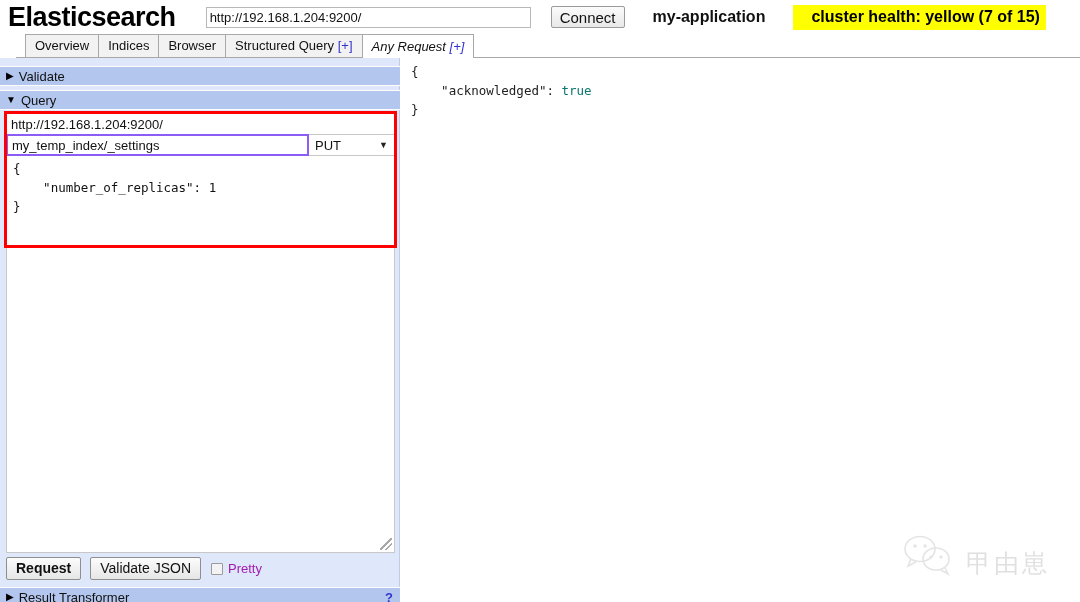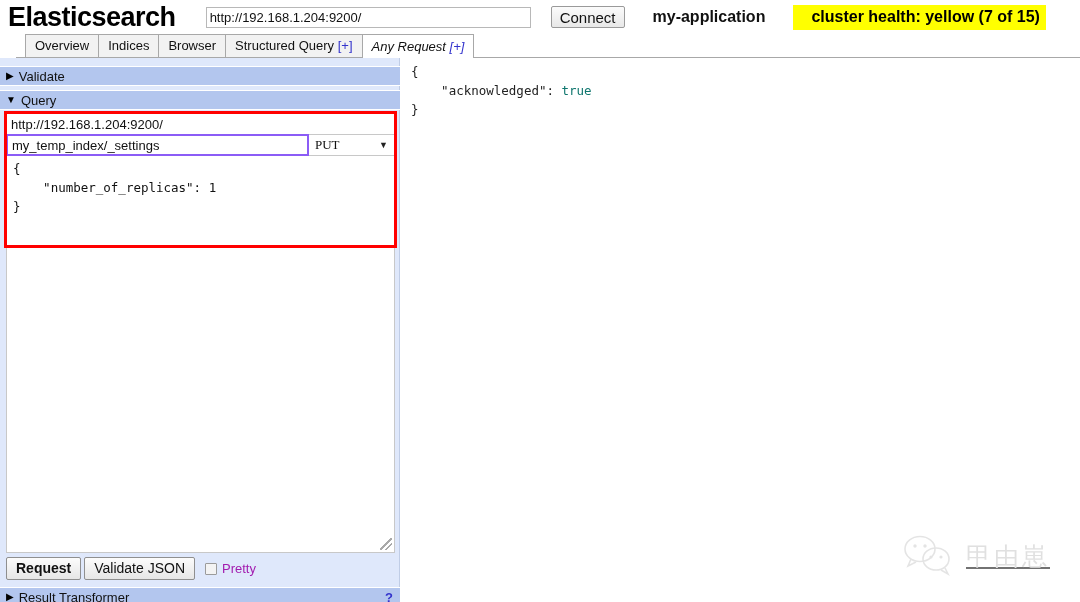--- a/index.html
+++ b/index.html
@@ -211,21 +211,21 @@
     font-size: 13px;
     border: 1px solid #c8c8c8;
     border-left: none;
     background: #ffffff;
     color: #111;
     display: flex;
     align-items: center;
     padding: 0 6px;
     cursor: pointer;
     position: relative;
-    font-family: Liberation Serif, serif;
+    font-family: Liberation Sans, sans-serif;
   }
   .method-select .caret {
     margin-left: auto;
     font-size: 9px;
     color: #222;
   }
 
   .body-textarea {
     width: 389px;
     height: 92px;
@@ -279,21 +279,21 @@
     font-size: 14px;
     border: 1px solid #8f8f8f;
     border-radius: 2px;
     background: linear-gradient(#fcfcfc, #e6e6e6);
     color: #111;
     padding: 0 9px;
     cursor: pointer;
     font-family: "Liberation Sans", "DejaVu Sans", sans-serif;
     line-height: 21px;
   }
-  .gbtn.primary { font-weight: bold; margin-right: 3px; }
+  .gbtn.primary { font-weight: bold; margin-right: 9px; }
   .pretty-wrap {
     display: flex;
     align-items: center;
     margin-left: 10px;
     font-size: 13px;
     color: #a21caf;
     cursor: pointer;
   }
   .pretty-box {
     width: 12px; height: 12px;
@@ -324,25 +324,24 @@
   }
   .json-key { color: #222222; }
   .json-bool { color: #0f766e; }
 
   
   .watermark {
     position: absolute;
     right: 30px;
     bottom: 22px;
     display: flex;
-    align-items: center;
+    align-items: flex-end;
     opacity: 0.55;
     pointer-events: none;
     user-select: none;
-    text-decoration: underline;
   }
   .wm-logo { margin-right: 10px; }
   .wm-text {
     font-size: 25px;
     color: #c8c8c8;
     letter-spacing: 3px;
     font-family: "DejaVu Sans", sans-serif;
   }
 </style>
 </head>

